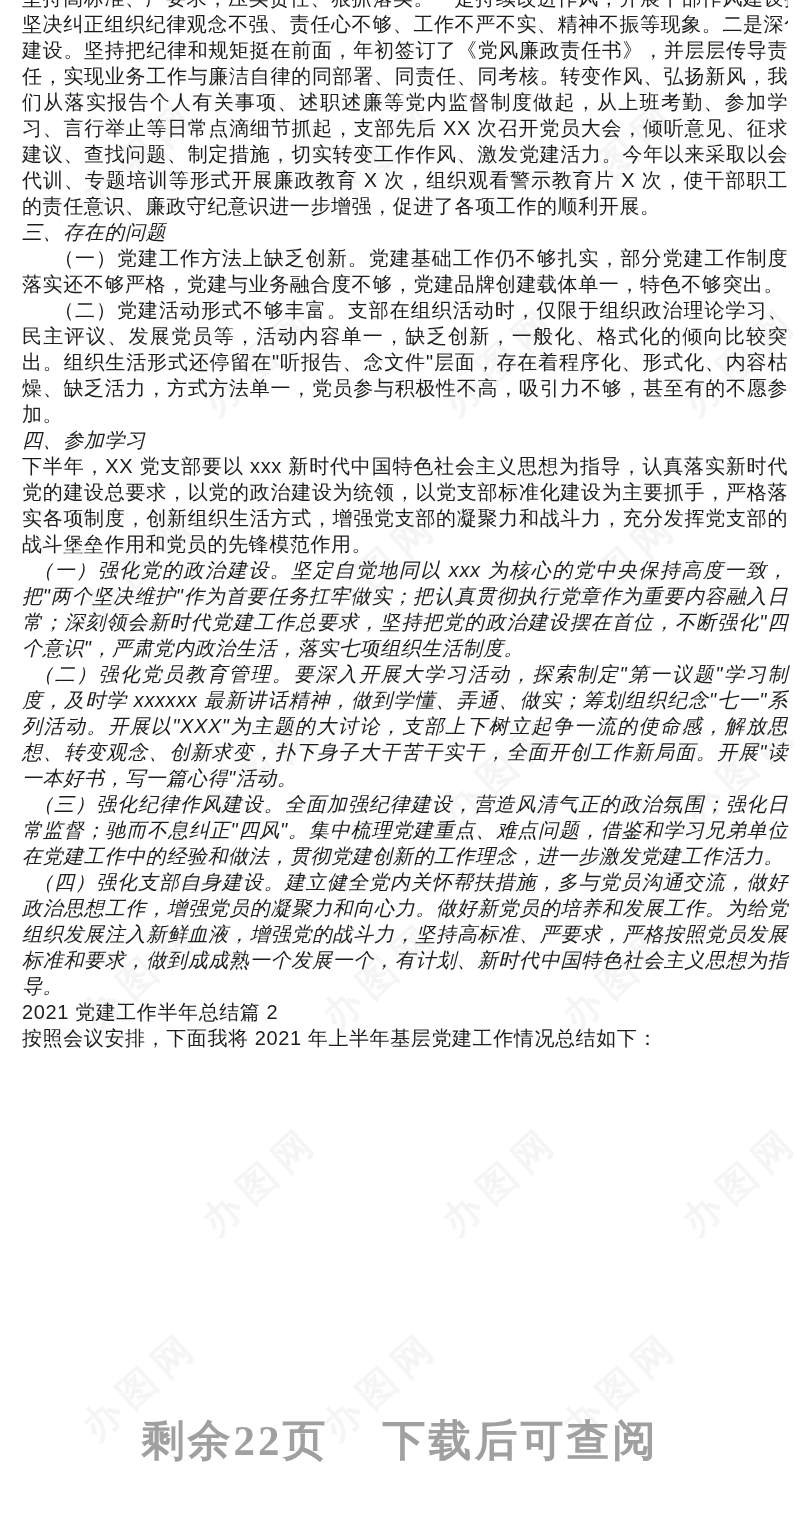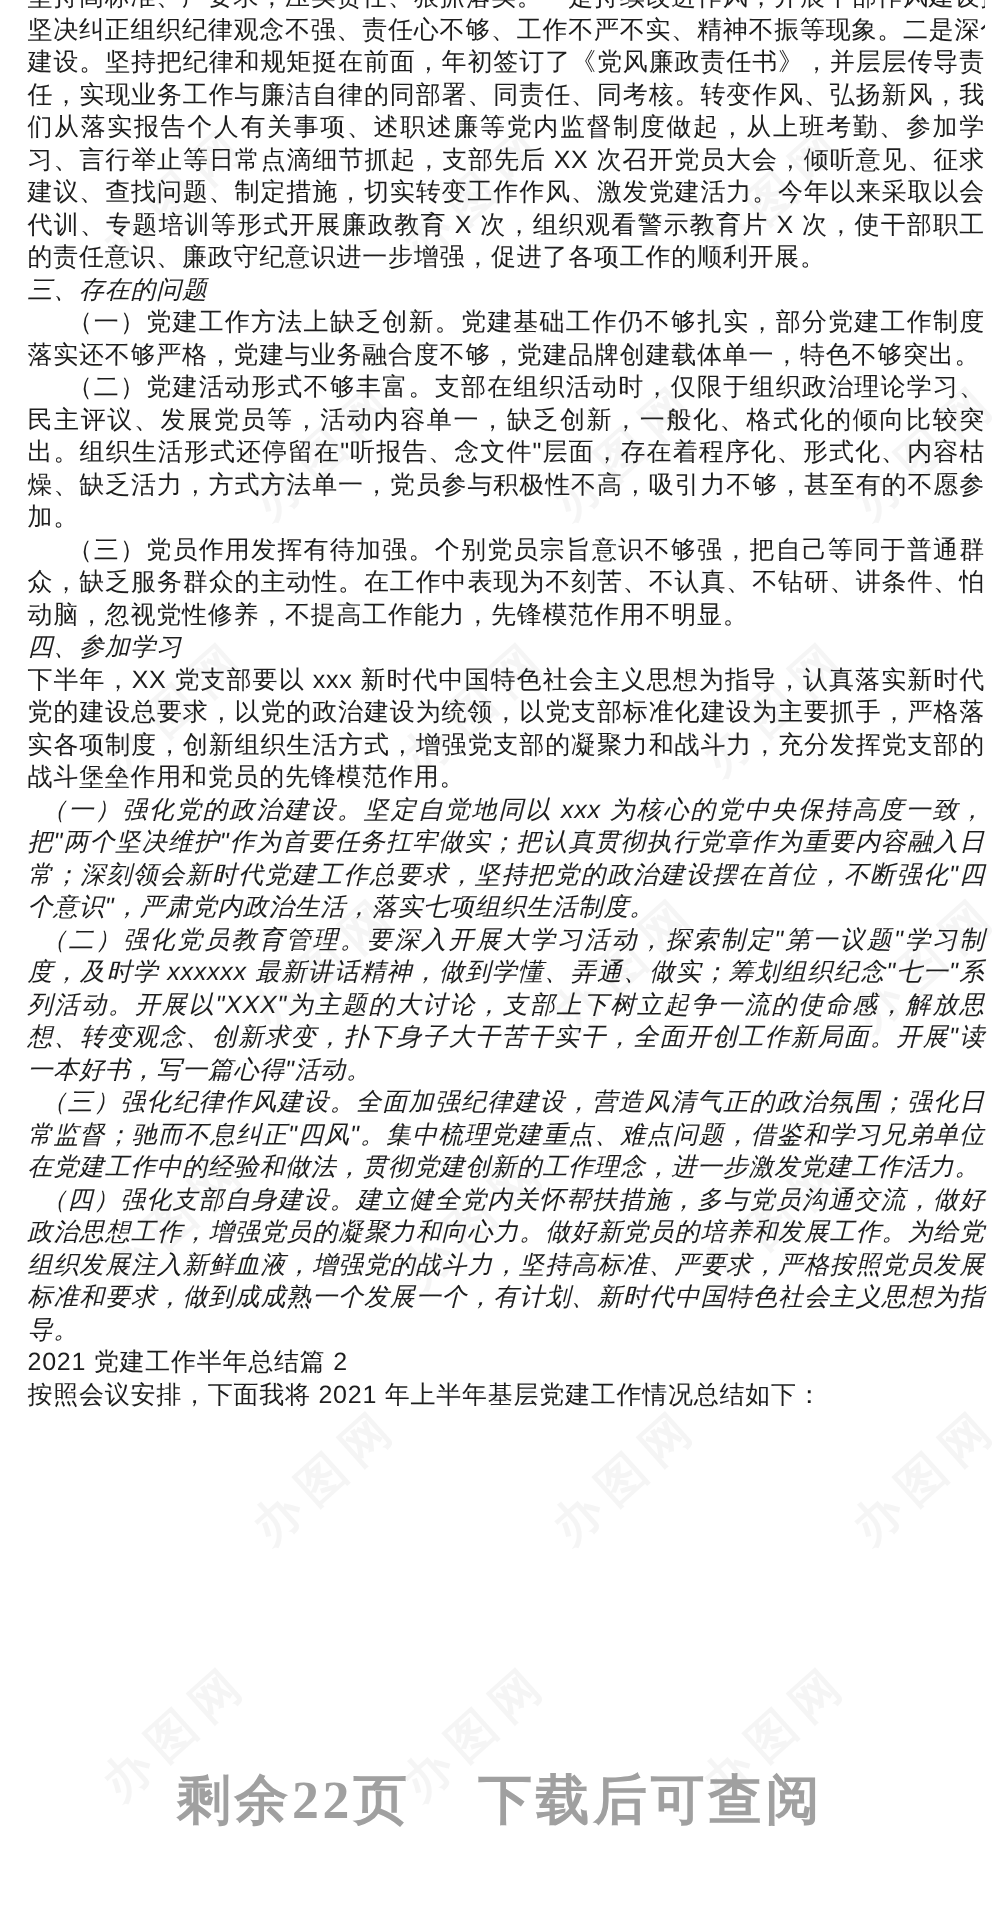--- a/index.html
+++ b/index.html
@@ -86,21 +86,20 @@
   <div class="content">
     <div class="clip-wrap">
       <p>坚持高标准、严要求，压实责任、狠抓落实。一是持续改进作风，开展干部作风建设提升行动，</p>
     </div>
     <div id="doc-blocks">
         <p class="para tail">坚决纠正组织纪律观念不强、责任心不够、工作不严不实、精神不振等现象。二是深化廉政</p>
         <p class="para gap-page">建设。坚持把纪律和规矩挺在前面，年初签订了《党风廉政责任书》，并层层传导责任，实现业务工作与廉洁自律的同部署、同责任、同考核。转变作风、弘扬新风，我们从落实报告个人有关事项、述职述廉等党内监督制度做起，从上班考勤、参加学习、言行举止等日常点滴细节抓起，支部先后 XX 次召开党员大会，倾听意见、征求建议、查找问题、制定措施，切实转变工作作风、激发党建活力。今年以来采取以会代训、专题培训等形式开展廉政教育 X 次，组织观看警示教育片 X 次，使干部职工的责任意识、廉政守纪意识进一步增强，促进了各项工作的顺利开展。</p>
         <p class="para heading blank">三、存在的问题</p>
         <p class="para prob">（一）党建工作方法上缺乏创新。党建基础工作仍不够扎实，部分党建工作制度落实还不够严格，党建与业务融合度不够，党建品牌创建载体单一，特色不够突出。</p>
         <p class="para prob">（二）党建活动形式不够丰富。支部在组织活动时，仅限于组织政治理论学习、民主评议、发展党员等，活动内容单一，缺乏创新，一般化、格式化的倾向比较突出。组织生活形式还停留在"听报告、念文件"层面，存在着程序化、形式化、内容枯燥、缺乏活力，方式方法单一，党员参与积极性不高，吸引力不够，甚至有的不愿参加。</p>
-        <p class="para prob">（三）党员作用发挥有待加强。个别党员宗旨意识不够强，把自己等同于普通群众，缺乏服务群众的主动性。在工作中表现为不刻苦、不认真、不钻研、讲条件、怕动脑，忽视党性修养，不提高工作能力，先锋模范作用不明显。</p>
         <p class="para heading blank">四、参加学习</p>
         <p class="para">下半年，XX 党支部要以 xxx 新时代中国特色社会主义思想为指导，认真落实新时代党的建设总要求，以党的政治建设为统领，以党支部标准化建设为主要抓手，严格落实各项制度，创新组织生活方式，增强党支部的凝聚力和战斗力，充分发挥党支部的战斗堡垒作用和党员的先锋模范作用。</p>
         <p class="para plan">（一）强化党的政治建设。坚定自觉地同以 xxx 为核心的党中央保持高度一致，把"两个坚决维护"作为首要任务扛牢做实；把认真贯彻执行党章作为重要内容融入日常；深刻领会新时代党建工作总要求，坚持把党的政治建设摆在首位，不断强化"四个意识"，严肃党内政治生活，落实七项组织生活制度。</p>
         <p class="para plan">（二）强化党员教育管理。要深入开展大学习活动，探索制定"第一议题"学习制度，及时学 xxxxxx 最新讲话精神，做到学懂、弄通、做实；筹划组织纪念"七一"系列活动。开展以"XXX"为主题的大讨论，支部上下树立起争一流的使命感，解放思想、转变观念、创新求变，扑下身子大干苦干实干，全面开创工作新局面。开展"读一本好书，写一篇心得"活动。</p>
         <p class="para plan">（三）强化纪律作风建设。全面加强纪律建设，营造风清气正的政治氛围；强化日常监督；驰而不息纠正"四风"。集中梳理党建重点、难点问题，借鉴和学习兄弟单位在党建工作中的经验和做法，贯彻党建创新的工作理念，进一步激发党建工作活力。</p>
         <p class="para plan">（四）强化支部自身建设。建立健全党内关怀帮扶措施，多与党员沟通交流，做好政治思想工作，增强党员的凝聚力和向心力。做好新党员的培养和发展工作。为给党组织发展注入新鲜血液，增强党的战斗力，坚持高标准、严要求，严格按照党员发展标准和要求，做到成成熟一个发展一个，有计划、新时代中国特色社会主义思想为指导。</p>
         <p class="para">2021 党建工作半年总结篇 2</p>
         <p class="para blank">按照会议安排，下面我将 2021 年上半年基层党建工作情况总结如下：</p>
       </div>
   </div>

